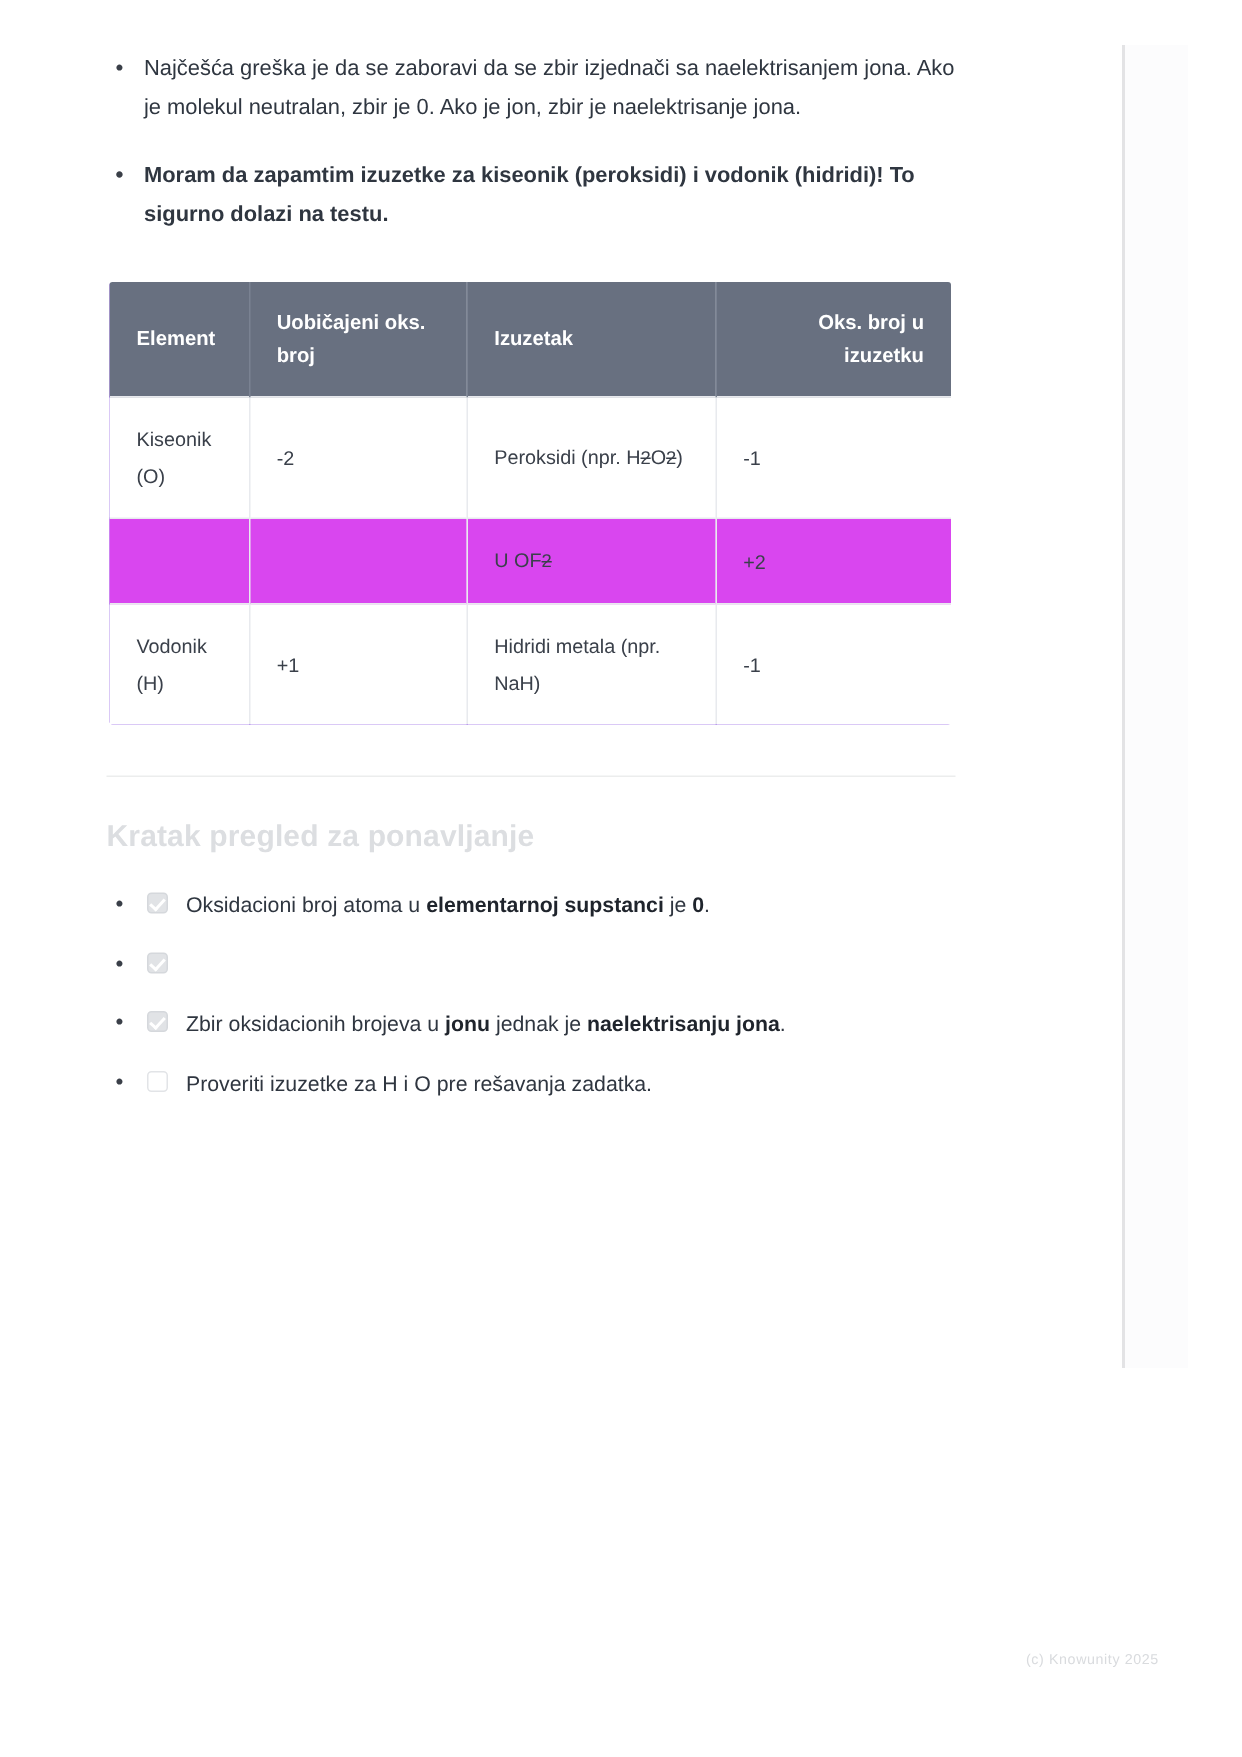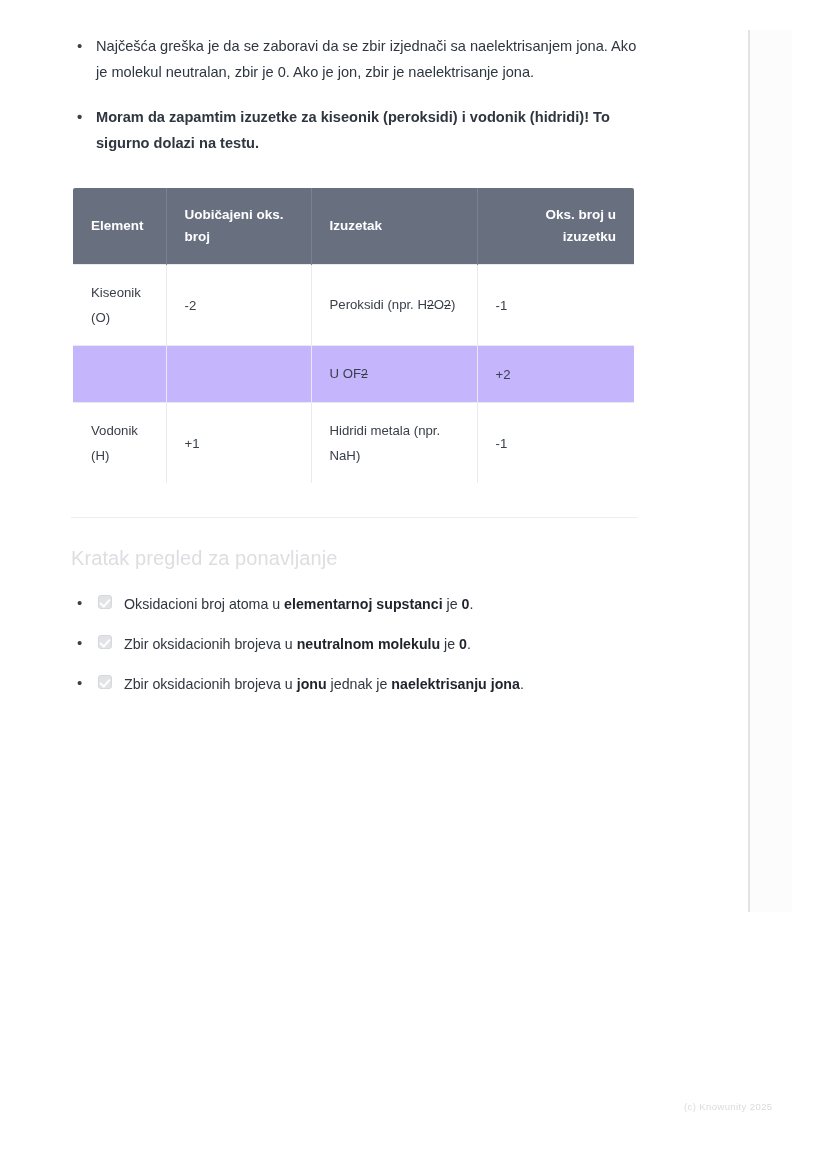--- a/index.html
+++ b/index.html
@@ -109,37 +109,37 @@
     font-size: 13.2px;
     line-height: 25px;
     color: #3a404a;
     padding: 15px 18px;
     vertical-align: middle;
     border-top: 1px solid #e8eaee;
     border-right: 1px solid #e8eaee;
     background: #ffffff;
   }
   table.data td:last-child { border-right: none; }
-  table.data tr.alt td { background: #c4b5fd; }
+  table.data tr.alt td { background: #d946ef; }
 
   
   col.c1 { width: 94px; }
   col.c2 { width: 145px; }
   col.c3 { width: 166px; }
   col.c4 { width: 158px; }
 
   
   hr.rule {
     border: none;
     border-top: 1px solid #eceded;
     margin: 32px 0 0 0;
   }
   h2.section {
     font-size: 20px;
-    font-weight: 400;
+    font-weight: 700;
     color: #dcdee1;
     margin: 26px 0 0 0;
     line-height: 28px;
     letter-spacing: 0.1px;
   }
 
   
   ul.checklist {
     list-style: none;
     margin: 20px 0 0 0;
@@ -251,19 +251,20 @@
         </tbody>
     </table>
   </div>
 
   <hr class="rule">
 
   <h2 class="section">Kratak pregled za ponavljanje</h2>
 
   <ul class="checklist" id="check-list">
       <li><span class="cbx checked"></span><span>Oksidacioni broj atoma u <b>elementarnoj supstanci</b> je <b>0</b>.</span></li>
-      <li><span class="cbx checked"></span><span>Zbir oksidacionih brojeva u <b>neutralnom molekulu</b> je <b>0</b>.</span></li>
+      <li><span class="cbx checked"></span></li>
       <li><span class="cbx checked"></span><span>Zbir oksidacionih brojeva u <b>jonu</b> jednak je <b>naelektrisanju jona</b>.</span></li>
+      <li><span class="cbx unchecked"></span><span>Proveriti izuzetke za H i O pre rešavanja zadatka.</span></li>
     </ul>
 
 </div>
 
 <div id="footer">(c) Knowunity 2025</div>
 
 </body></html>

